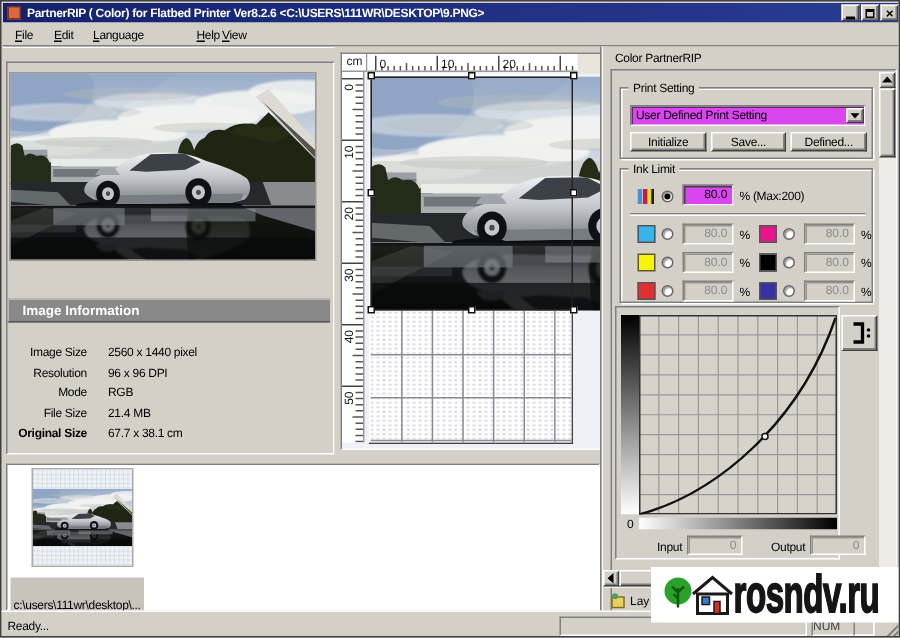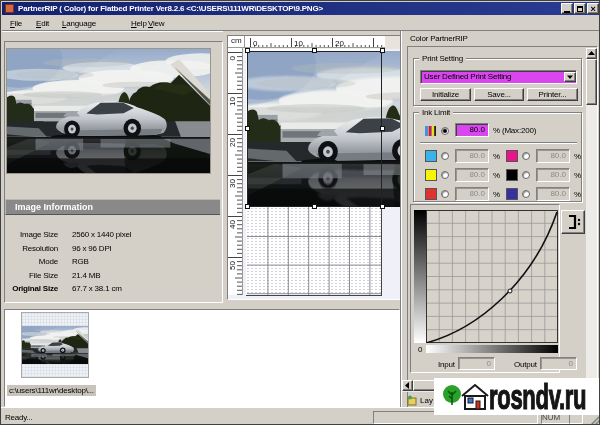--- a/index.html
+++ b/index.html
@@ -322,21 +322,21 @@
 
 <div class="abs sunk" style="left:3px;top:308px;width:396px;height:98px;background:#fff;">
   <div class="abs" style="left:16px;top:2px;width:68px;height:66px;border:1px solid #aaa;">
     <svg width="66" height="64">
         <rect width="66" height="64" fill="url(#checker)"></rect>
       </svg>
     <svg class="abs" style="left:0px;top:13px;" width="66" height="38" viewBox="0 0 256 144" preserveAspectRatio="none">
         <use href="#photo"></use>
       </svg>
   </div>
-  <div class="abs" style="left:2px;top:75px;background:#c8c4bc;font-size:8px;letter-spacing:-0.2px;color:#000;padding:1px 2px;white-space:nowrap;">c:\users\111wr\desktop\...</div>
+  <div class="abs" style="left:2px;top:75px;background:#c8c4bc;font-size:8px;letter-spacing:-0.2px;color:#000;padding:14px 2px;white-space:nowrap;">c:\users\111wr\desktop\...</div>
 </div>
 
 <div class="abs" style="left:399px;top:30px;width:200px;height:376px;background:#d4d0c8;border-left:1px solid #808080;box-shadow:inset 1px 0 0 #fff;">
   <div class="t8 abs" style="left:9px;top:3px;">Color PartnerRIP</div>
   <div class="abs sunk" style="left:6px;top:15px;width:191px;height:363px;"></div>
 
   <div class="abs" style="left:185px;top:17px;width:11px;height:359px;background:#ecebe7;">
     <div class="btn abs" style="left:0;top:0;width:11px;height:11px;"><svg width="9" height="9">
           <polygon points="4.5,2 8,6 1,6" fill="#000"></polygon>
         </svg></div>
@@ -349,21 +349,21 @@
   <div class="abs gb" style="left:12px;top:27px;width:169px;height:48px;">
     <div class="gbl">Print Setting</div>
     <div class="fld abs" style="left:6px;top:11px;width:157px;height:14px;">
       <span class="abs" style="left:3px;top:1px;font-size:8px;letter-spacing:-0.2px;">User Defined Print Setting</span>
       <div class="btn abs" style="left:143px;top:1px;width:12px;height:10px;"><svg width="10" height="8">
             <polygon points="5,6 8,2.5 2,2.5" fill="#000"></polygon>
           </svg></div>
     </div>
     <div class="btn abs" style="left:6px;top:29px;width:51px;height:13px;line-height:11px;">Initialize</div>
     <div class="btn abs" style="left:60px;top:29px;width:50px;height:13px;line-height:11px;">Save...</div>
-    <div class="btn abs" style="left:113px;top:29px;width:51px;height:13px;line-height:11px;">Printer...</div>
+    <div class="btn abs" style="left:113px;top:29px;width:51px;height:13px;line-height:11px;">Defined...</div>
   </div>
 
   <div class="abs gb" style="left:12px;top:81px;width:169px;height:90px;">
     <div class="gbl">Ink Limit</div>
 
     <svg class="abs" style="left:11px;top:12px;" width="11" height="12">
         <rect x="0" y="1" width="3" height="10" fill="#4a90d8"></rect>
         <rect x="3.6" y="1" width="3" height="10" fill="#c02040"></rect>
         <rect x="7.2" y="1" width="2" height="10" fill="#f0e000"></rect>
         <rect x="9.2" y="1" width="1.8" height="10" fill="#202020"></rect>

